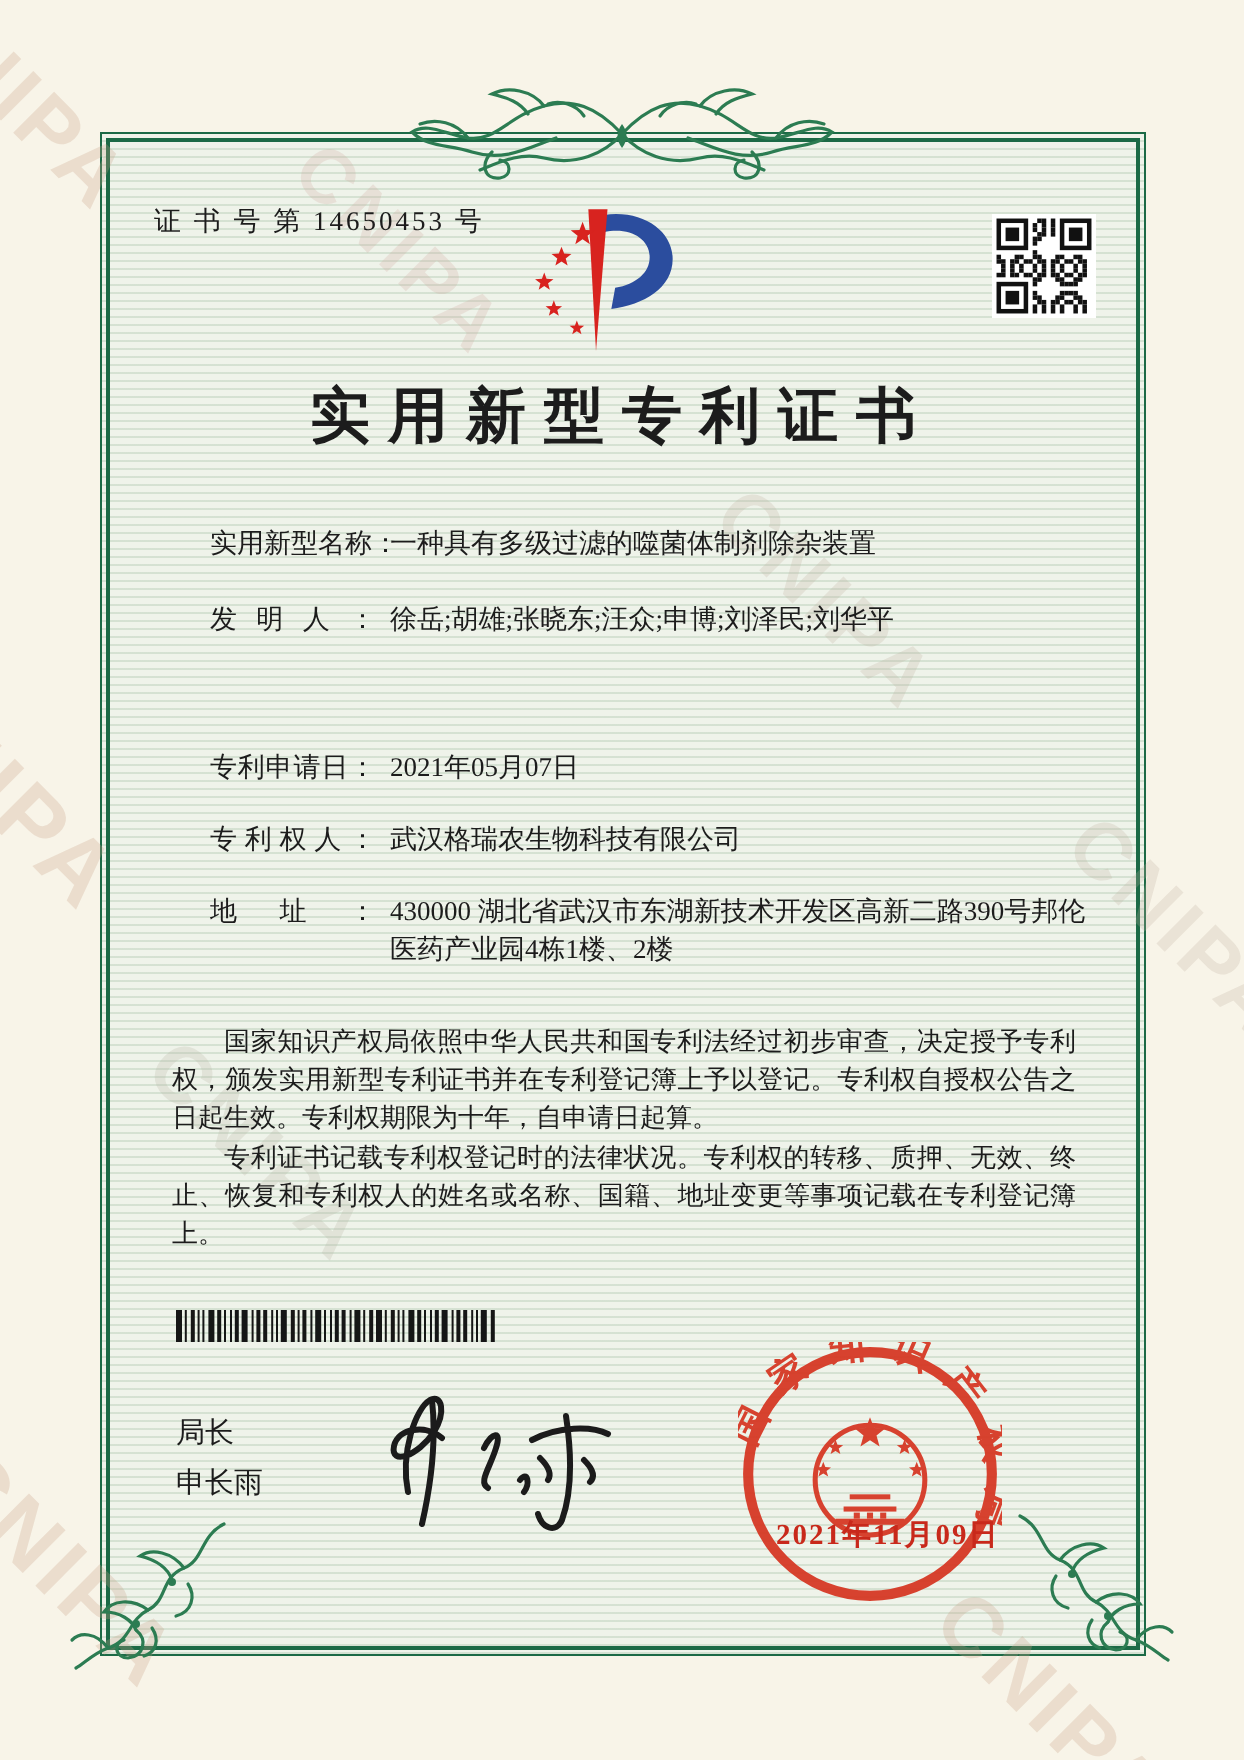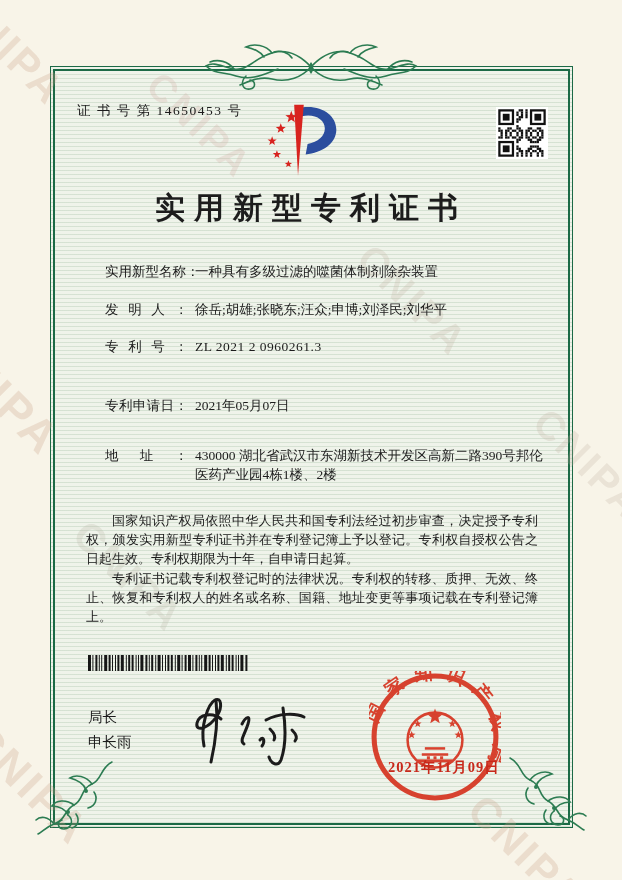--- a/index.html
+++ b/index.html
@@ -234,25 +234,25 @@
   </svg>
 
   <div class="abs title">实用新型专利证书</div>
 
   <div class="abs row" style="top:262px">
     <span class="f-label">实用新型名称：</span><span class="f-value">一种具有多级过滤的噬菌体制剂除杂装置</span>
   </div>
   <div class="abs row" style="top:300px">
     <span class="f-label">发明人：</span><span class="f-value">徐岳;胡雄;张晓东;汪众;申博;刘泽民;刘华平</span>
   </div>
-  <div class="abs row" style="top:337px">
-    <span class="f-label">专利号：</span><span class="f-value" style="letter-spacing:.5px">ZL 2021 2 0960261.3</span>
-  </div>
-  <div class="abs row" style="top:396px">
+  <div class="abs row" style="top:374px">
     <span class="f-label">专利申请日：</span><span class="f-value">2021年05月07日</span>
+  </div>
+  <div class="abs row" style="top:410px">
+    <span class="f-label">专利权人：</span><span class="f-value">武汉格瑞农生物科技有限公司</span>
   </div>
   <div class="abs row" style="top:446px">
     <span class="f-label">地址：</span><span class="f-value wrapval">430000 湖北省武汉市东湖新技术开发区高新二路390号邦伦医药产业园4栋1楼、2楼</span>
   </div>
 
   <div class="abs paras">
     <p>国家知识产权局依照中华人民共和国专利法经过初步审查，决定授予专利权，颁发实用新型专利证书并在专利登记簿上予以登记。专利权自授权公告之日起生效。专利权期限为十年，自申请日起算。</p>
     <p>专利证书记载专利权登记时的法律状况。专利权的转移、质押、无效、终止、恢复和专利权人的姓名或名称、国籍、地址变更等事项记载在专利登记簿上。</p>
   </div>
 

